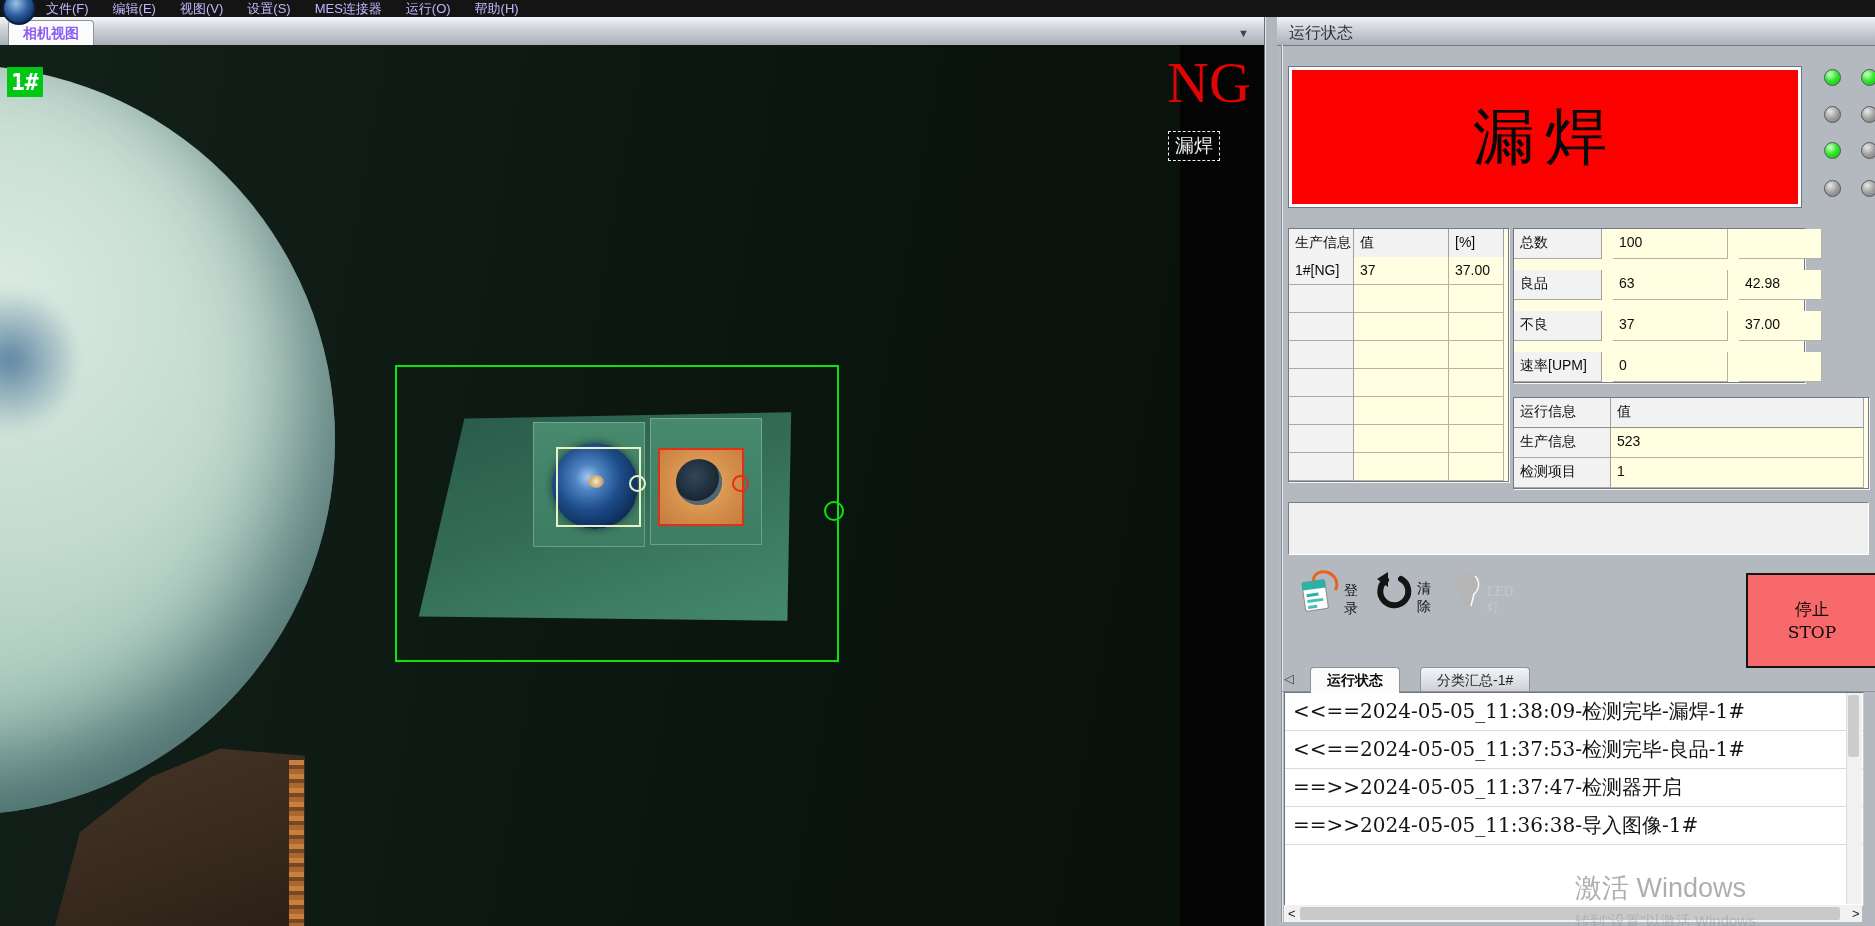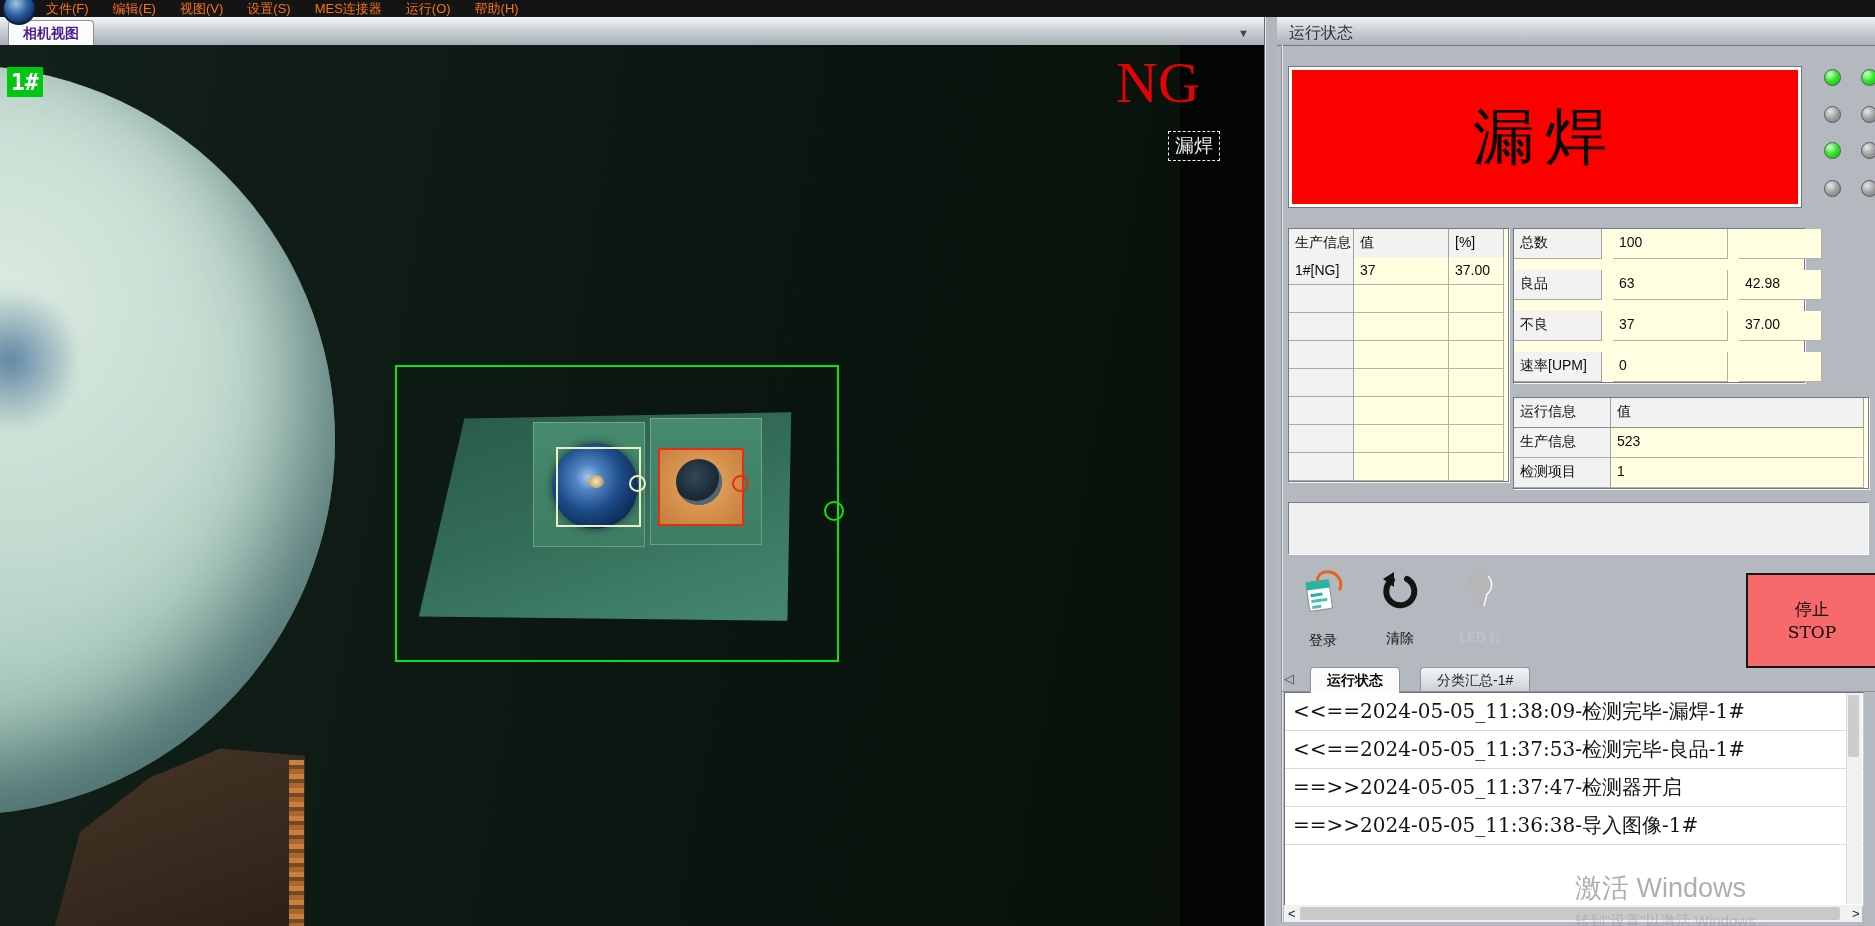--- a/index.html
+++ b/index.html
@@ -8,30 +8,30 @@
     background:#b3b9bf;font-family:"Liberation Sans",sans-serif;
     -webkit-font-smoothing:antialiased;
   }
   .abs{position:absolute;}
 
   
   .menubar{left:0;top:0;width:1875px;height:17px;background:#141414;display:flex;align-items:center;z-index:40;}
   .logo{left:2px;top:-9px;width:30px;height:30px;border-radius:50%;
     background:radial-gradient(circle at 40% 35%,#9fc3e8 0%,#2d5f9e 45%,#123064 75%,#0a1c3e 100%);
     border:2px solid #0b1e40;z-index:41;}
-  .menuitem{color:#f97316;font-size:13px;padding:0 12px;line-height:17px;white-space:nowrap;cursor:default;}
+  .menuitem{color:#c4b5fd;font-size:13px;padding:0 12px;line-height:17px;white-space:nowrap;cursor:default;}
   .menuitem:first-of-type{margin-left:34px;}
 
   
   .tabstrip{left:0;top:17px;width:1264px;height:28px;
     background:linear-gradient(180deg,#f4f6f8 0%,#ccd1d7 45%,#a9b0b8 100%);
     border-bottom:1px solid #8d939b;}
   .camtab{left:8px;top:20px;height:25px;padding:0 14px;background:#fbfbfb;
     border:1px solid #8d939b;border-bottom:none;border-radius:4px 4px 0 0;
-    font-size:14px;font-weight:700;color:#4c1d95;line-height:25px;}
+    font-size:14px;font-weight:700;color:#8b5cf6;line-height:25px;}
   .tab-arrow{left:1238px;top:28px;font-size:11px;color:#3e444b;line-height:11px;}
 
   
   .camera{left:0;top:45px;width:1264px;height:881px;overflow:hidden;
     background:linear-gradient(100deg,#13211b 0%,#0c1711 50%,#081009 100%);}
   .cam-black{left:1180px;top:0;width:84px;height:881px;background:#030403;}
   .cam-disc{left:-415px;top:20px;width:750px;height:750px;border-radius:50%;
     background:radial-gradient(circle at 55% 32%,#dcebe2 0%,#c2dacf 38%,#a9cabd 62%,#8fb5a8 80%,#628a7e 91%,rgba(25,45,40,0) 98%);
     box-shadow:inset -30px -50px 90px rgba(18,52,62,.55);}
   .cam-blob{left:-55px;top:235px;width:130px;height:160px;border-radius:50%;
@@ -60,21 +60,21 @@
   .hole{left:676px;top:414px;width:46px;height:46px;border-radius:50%;
     background:radial-gradient(circle at 42% 38%,#32485a 0%,#16212b 70%);
     box-shadow:inset -3px -4px 0 rgba(130,160,180,.55);}
   .cam-roi{left:395px;top:320px;width:440px;height:293px;border:2px solid #0ce20c;}
   .notch{border-radius:50%;background:transparent;}
   .notch-green{left:824px;top:456px;width:16px;height:16px;border:2px solid #0ce20c;}
   .notch-white{left:629px;top:430px;width:13px;height:13px;border:2px solid #e9f1c4;}
   .notch-red{left:732px;top:430px;width:13px;height:13px;border:2px solid #e23018;}
   .station{left:7px;top:22px;background:#00c614;color:#fff;font-family:"DejaVu Sans Mono",monospace;
     font-size:23px;font-weight:700;line-height:30px;padding:0 4px;}
-  .ngtext{left:1116px;top:8px;color:#e00404;font-family:"Liberation Serif",serif;font-size:58px;line-height:60px;}
+  .ngtext{left:1167px;top:8px;color:#e00404;font-family:"Liberation Serif",serif;font-size:58px;line-height:60px;}
   .defchip{left:1168px;top:86px;border:1px dashed #f2f2f2;color:#ececec;background:rgba(5,5,5,.45);
     font-size:19px;padding:1px 6px;font-family:"DejaVu Serif",serif;}
 
   
   .splitter{left:1264px;top:17px;width:13px;height:909px;background:#b0b6bc;
     border-left:1px solid #676d74;box-shadow:inset 1px 0 0 #e6e9ec;}
 
   
   .rp-header{left:1277px;top:17px;width:598px;height:28px;
     background:linear-gradient(180deg,#eef1f4 0%,#c3c9cf 60%,#abb2b9 100%);
@@ -101,21 +101,21 @@
   .cell.val{background:#fffee1;}
   .t-prod{left:1288px;top:228px;width:219px;grid-template-columns:65px 95px 55px;grid-auto-rows:28px;}
   .t-prod .cell.hd{height:30px;}
   .t-stats{left:1513px;top:228px;width:290px;grid-template-columns:88px 115px 83px;grid-auto-rows:30px;gap:11px;}
   .t-run{left:1513px;top:397px;width:354px;grid-template-columns:97px 253px;grid-auto-rows:30px;}
 
   .msgbox{left:1288px;top:502px;width:579px;height:51px;background:#f0f0f0;
     border-top:1px solid #7a7e84;border-left:1px solid #7a7e84;
     border-bottom:1px solid #fff;border-right:1px solid #fff;}
 
-  .toolbtn{display:flex;flex-direction:column;align-items:center;gap:14px;cursor:pointer;}
+  .toolbtn{display:flex;align-items:flex-end;gap:3px;cursor:pointer;}
   .toolbtn .lbl{font-size:14px;color:#111;font-family:"DejaVu Serif",serif;}
   .toolbtn.disabled .lbl{color:#c2c8ce;font-size:12px;}
   .btn-login{left:1297px;top:568px;width:52px;}
   .btn-clear{left:1374px;top:572px;width:52px;}
   .btn-led{left:1450px;top:570px;width:60px;}
   .stopbtn{left:1746px;top:573px;width:128px;height:91px;background:#f8696b;border:2px solid #151515;
     display:flex;flex-direction:column;align-items:center;justify-content:center;
     font-family:"DejaVu Serif",serif;font-size:17px;color:#0b0b0b;line-height:1.35;cursor:pointer;}
 
   .logtabs{left:1281px;top:664px;width:594px;height:28px;}

